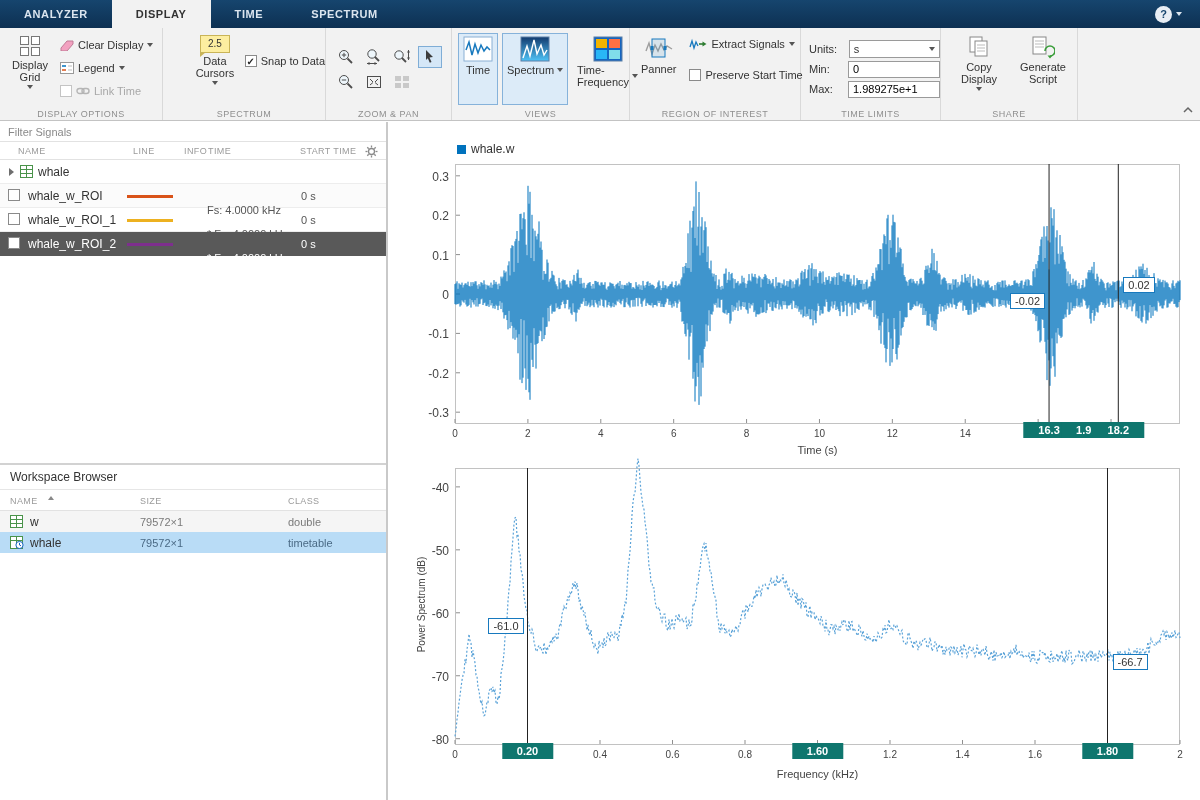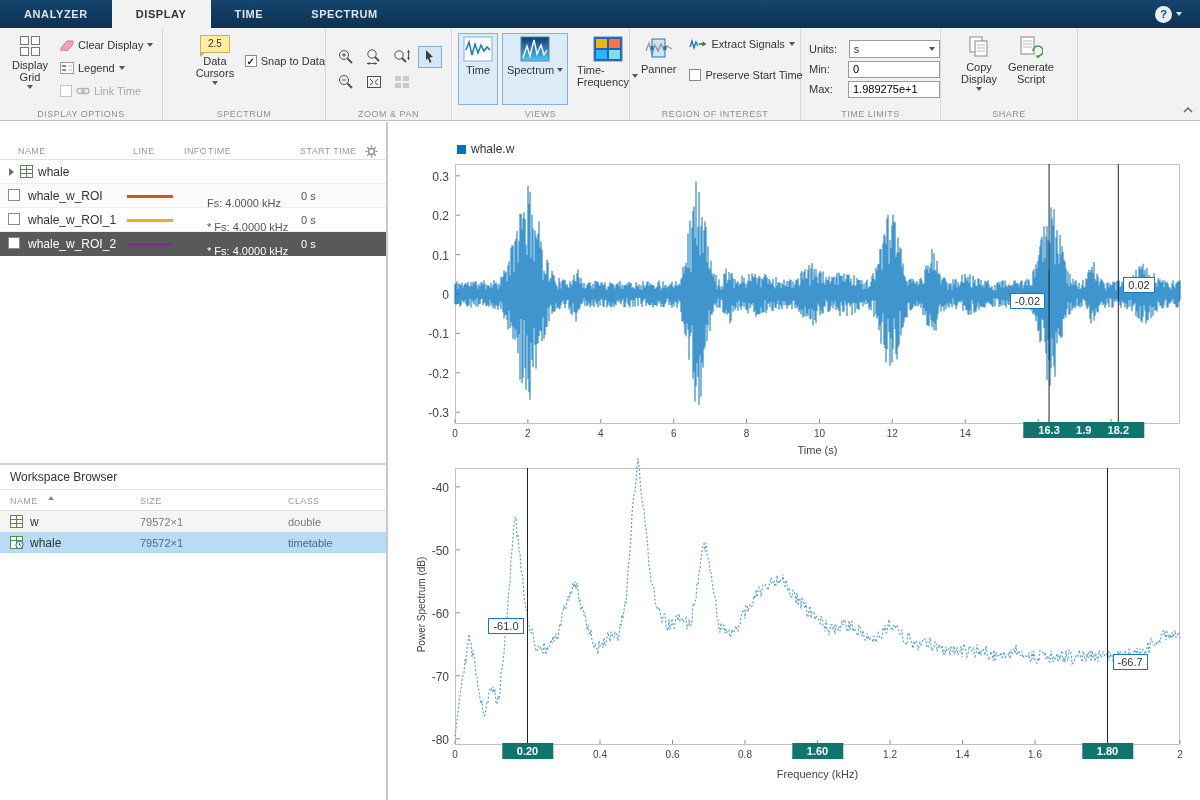--- a/index.html
+++ b/index.html
@@ -41,21 +41,21 @@
 
   
   .left-panel { position:absolute; left:0; top:122px; width:386px; height:678px; background:#fff; }
   .v-divider { position:absolute; left:386px; top:122px; width:2px; height:678px; background:#c9c9c9; }
   .filter-bar { position:absolute; left:0; top:0; width:100%; height:20px; border-bottom:1px solid #e2e2e2; display:flex; align-items:center; padding-left:8px; color:#8a8a8a; }
   .sig-header { position:absolute; left:0; top:20px; width:100%; height:18px; border-bottom:1px solid #e2e2e2; color:#9a9a9a; font-size:9px; letter-spacing:.4px; }
   .sig-header span { position:absolute; top:4px; }
   .row { position:absolute; left:0; width:100%; height:24px; border-bottom:1px solid #ededed; }
   .tree-arrow { position:absolute; left:9px; top:8px; width:0; height:0; border-top:4px solid transparent; border-bottom:4px solid transparent; border-left:5px solid #6e6e6e; }
   .cell-name { position:absolute; left:28px; top:5px; font-size:12px; color:#333; }
-  .cell-time { position:absolute; left:207px; top:13px; font-size:11px; color:#555; }
+  .cell-time { position:absolute; left:207px; top:20px; font-size:11px; color:#555; }
   .cell-start { position:absolute; left:301px; top:6px; font-size:11px; color:#555; }
   .swatch { position:absolute; left:127px; top:11px; width:46px; height:3px; }
   .row .cb { position:absolute; left:8px; top:5px; }
   .row.selected { background:#595959; border-bottom-color:#595959; }
   .row.selected .cell-name, .row.selected .cell-time, .row.selected .cell-start { color:#fff; }
   .ws-splitter { position:absolute; left:0; top:341px; width:100%; height:2px; background:#d2d2d2; }
   .ws-title { position:absolute; left:0; top:343px; width:100%; height:25px; display:flex; align-items:center; padding-left:10px; font-size:12px; color:#333; border-bottom:1px solid #e6e6e6; }
   .ws-header { position:absolute; left:0; top:368px; width:100%; height:21px; border-bottom:1px solid #e2e2e2; color:#9a9a9a; font-size:9px; letter-spacing:.4px; }
   .ws-header span { position:absolute; top:6px; }
   .sort-asc { position:absolute; left:48px; top:8px; width:0; height:0; border-left:3px solid transparent; border-right:3px solid transparent; border-bottom:4px solid #888; }
@@ -309,21 +309,21 @@
       </div>
       <div class="tl-row">
         <span class="tl-label">Max:</span>
         <input class="tl-input" value="1.989275e+1" style="">
       </div>
     </div>
     <div class="rsec-label">TIME LIMITS</div>
   </div>
 
   <div class="rsec" style="width:137px">
-    <div class="rsec-content" style="padding-left:12px; ">
+    <div class="rsec-content" style="padding-left:12px; gap:12px">
       <div class="bigbtn" style="width:52px">
         <svg width="22" height="24">
             <rect x="2" y="2" width="12" height="15" fill="#fff" stroke="#888"></rect>
             <rect x="7" y="6" width="12" height="15" fill="#fff" stroke="#888"></rect>
             <line x1="9" y1="10" x2="17" y2="10" stroke="#bbb"></line>
             <line x1="9" y1="13" x2="17" y2="13" stroke="#bbb"></line>
             <line x1="9" y1="16" x2="17" y2="16" stroke="#bbb"></line>
           </svg>
         <span>Copy Display</span>
         <span class="arrow-down"></span>
@@ -344,20 +344,23 @@
   </div>
 
   <div class="rsec" style="flex:1; border-right:none">
     <div class="collapse-btn"><svg width="12" height="8">
           <polyline points="2,6 6,2 10,6" fill="none" stroke="#666" stroke-width="1.5"></polyline>
         </svg></div>
   </div>
 </div>
 
 <div class="left-panel">
+  <div class="filter-bar">
+      <span>Filter Signals</span>
+    </div>
 
   <div class="sig-header">
     <span style="left:18px">NAME</span>
     <span style="left:133px">LINE</span>
     <span style="left:184px">INFO</span>
     <span style="left:208px">TIME</span>
     <span style="left:300px">START TIME</span>
     <svg width="13" height="13" style="position:absolute; right:8px; top:3px">
         <circle cx="6.5" cy="6.5" r="3" fill="none" stroke="#8a8a8a" stroke-width="1.3"></circle>
         <g stroke="#8a8a8a" stroke-width="1.3">

